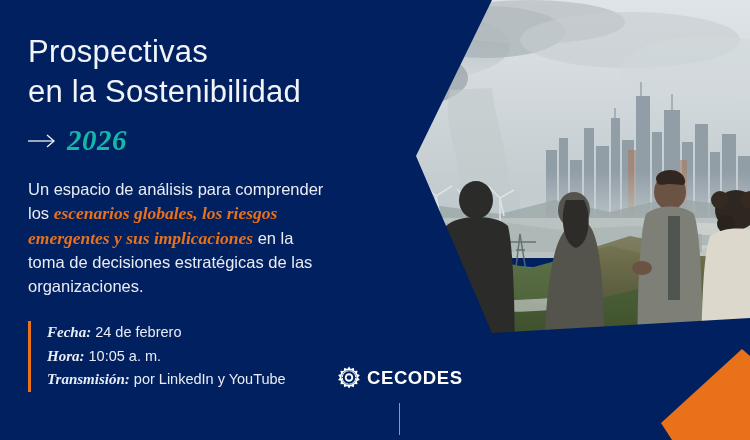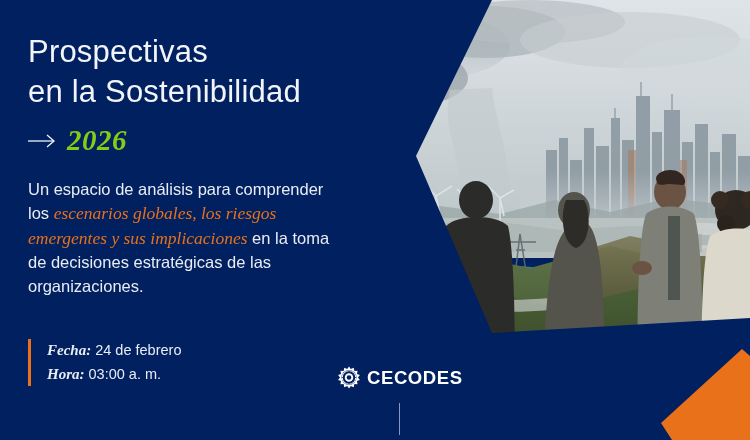--- a/index.html
+++ b/index.html
@@ -60,48 +60,48 @@
     left:28px; top:124px;
     display:flex;
     align-items:center;
     gap:9px;
   }
   .arrow-icon {
     display:block;
     width:30px; height:16px;
   }
   .year {
-    color:#84cc16;
+    color:#14b8a6;
     font-family:"Liberation Serif", serif;
     font-style:italic;
     font-size:29px;
     font-weight:700;
     letter-spacing:.5px;
   }
 
   .lead {
     position:absolute;
     left:28px; top:178px;
     width:306px;
     color:#e9ecf3;
     font-size:16.5px;
     line-height:1.42;
   }
   .lead .hl {
     color:#e8711a;
     font-family:"Liberation Serif", serif;
     font-style:italic;
-    font-weight:400;
+    font-weight:700;
     font-size:17.5px;
     text-align:center;
   }
 
   .details {
     position:absolute;
-    left:28px; top:339px;
+    left:28px; top:321px;
     padding-left:16px;
     border-left:3px solid #e8711a;
     color:#e9ecf3;
     font-size:14.5px;
     line-height:1.58;
   }
   .details .lbl {
     font-family:"Liberation Serif", serif;
     font-style:italic;
     font-weight:700;
@@ -359,21 +359,24 @@
 
     <p class="lead">
       <span>Un espacio de análisis para comprender los </span><span class="hl">escenarios globales, los riesgos emergentes y sus implicaciones</span><span> en la toma de decisiones estratégicas de las organizaciones.</span>
     </p>
 
     <div class="details">
       <div>
         <span class="lbl">Fecha:</span><span> 24 de febrero</span>
       </div>
       <div>
-        <span class="lbl">Hora:</span><span> 03:00 a. m.</span>
+        <span class="lbl">Hora:</span><span> 10:05 a. m.</span>
+      </div>
+      <div>
+        <span class="lbl">Transmisión:</span><span> por LinkedIn y YouTube</span>
       </div>
     </div>
   </div>
 
   <div class="logos">
 
     <div class="logo-cecodes">
       <svg class="gear-mark" viewBox="0 0 48 48" aria-hidden="true">
         <g fill="#ffffff">
           <path d="M24 1 L27.5 6.2 L33.4 3.6 L34.8 9.9 L41.1 9.5 L39.9 15.8 L45.8 18 L41.9 23 L45.8 28 L39.9 30.2 L41.1 36.5 L34.8 36.1 L33.4 42.4 L27.5 39.8 L24 45 L20.5 39.8 L14.6 42.4 L13.2 36.1 L6.9 36.5 L8.1 30.2 L2.2 28 L6.1 23 L2.2 18 L8.1 15.8 L6.9 9.5 L13.2 9.9 L14.6 3.6 L20.5 6.2 Z"></path>

